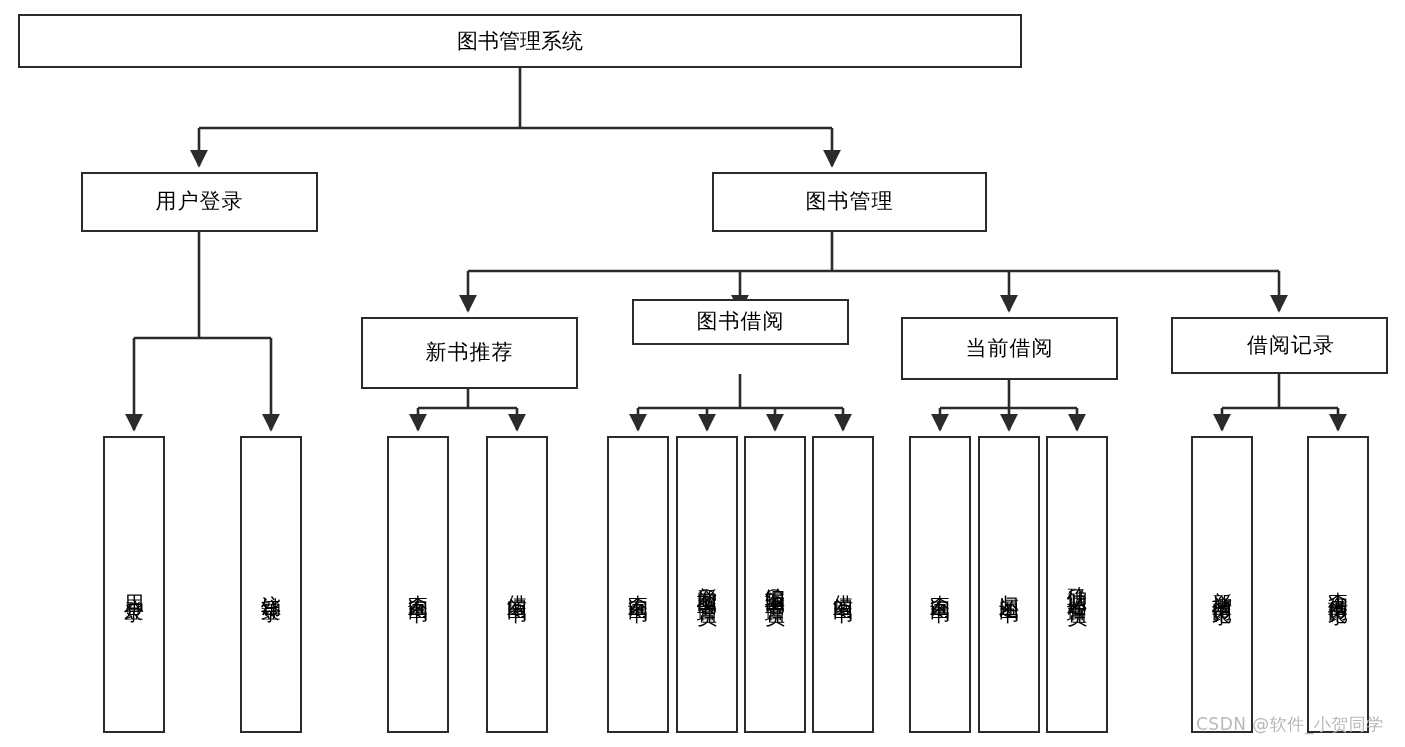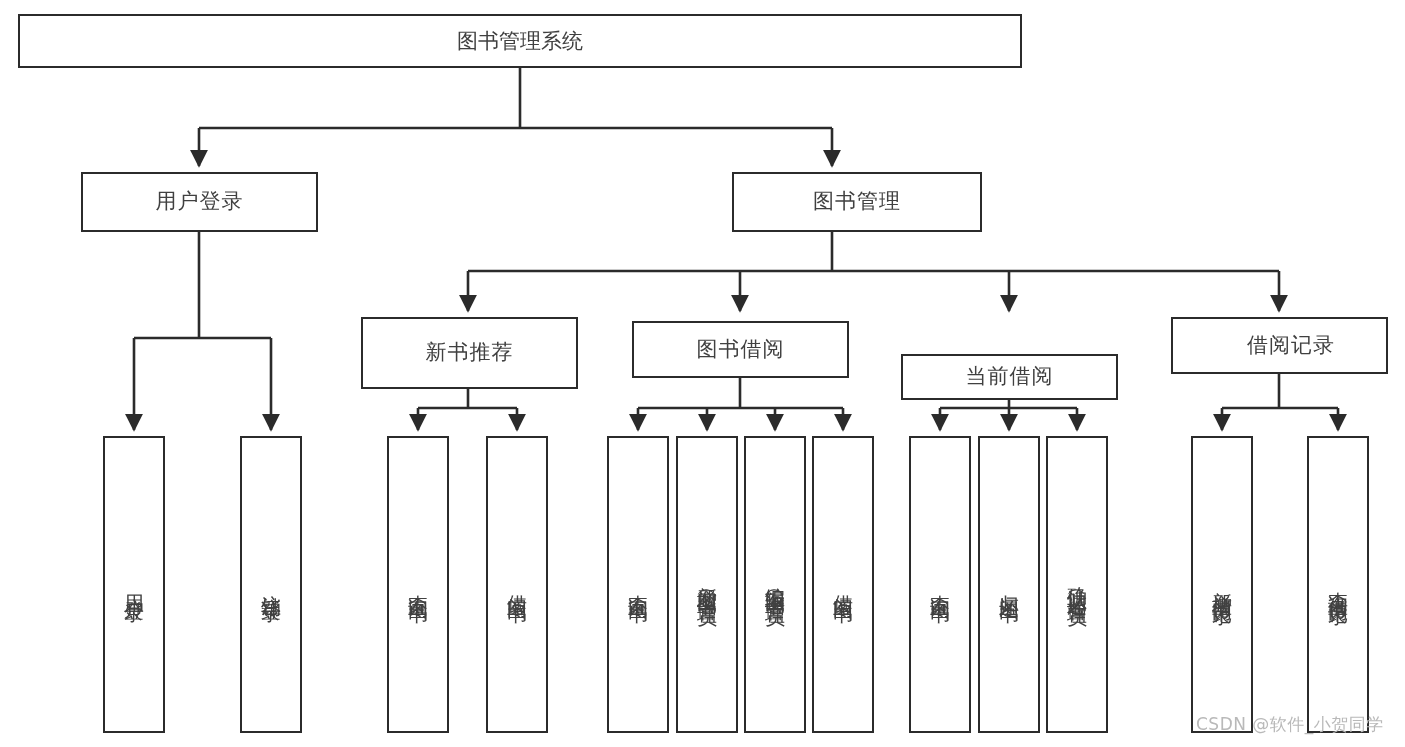--- a/index.html
+++ b/index.html
@@ -27,21 +27,21 @@
     pointer-events: none;
   }
   .node {
     position: absolute;
     box-sizing: border-box;
     border: 2px solid #2b2b2b;
     background: #ffffff;
     display: flex;
     align-items: center;
     justify-content: center;
-    color: #404040;
+    color: #000000;
     text-align: center;
   }
   .node.h {
     font-size: 21px;
     letter-spacing: 1px;
     line-height: 1.2;
   }
   .node.root {
     font-size: 21px;
   }
@@ -124,31 +124,31 @@
     </g>
   </svg>
 
   <div class="node root" style="left:18px; top:14px; width:1004px; height:54px;">
     <span>图书管理系统</span>
   </div>
 
   <div class="node h" style="left:81px; top:172px; width:237px; height:60px;">
     <span>用户登录</span>
   </div>
-  <div class="node h" style="left:712px; top:172px; width:250px; height:60px;margin-left:20px;">
+  <div class="node h" style="left:712px; top:172px; width:275px; height:60px;">
     <span>图书管理</span>
   </div>
 
   <div class="node h" style="left:361px; top:317px; width:217px; height:72px;">
     <span>新书推荐</span>
   </div>
-  <div class="node h" style="left:632px; top:321px; width:217px; height:57px;">
+  <div class="node h" style="left:632px; top:299px; width:217px; height:46px;">
     <span>图书借阅</span>
   </div>
-  <div class="node h" style="left:901px; top:317px; width:217px; height:46px;margin-top:37px;">
+  <div class="node h" style="left:901px; top:317px; width:217px; height:63px;">
     <span>当前借阅</span>
   </div>
   <div class="node h" style="left:1171px; top:317px; width:217px; height:57px;padding-left:23px;">
     <span>借阅记录</span>
   </div>
 
   <div class="node leaf" style="left:103px; top:436px; width:62px; height:297px;">
     <span class="vtext">用户登录</span>
   </div>
   <div class="node leaf" style="left:240px; top:436px; width:62px; height:297px;">

